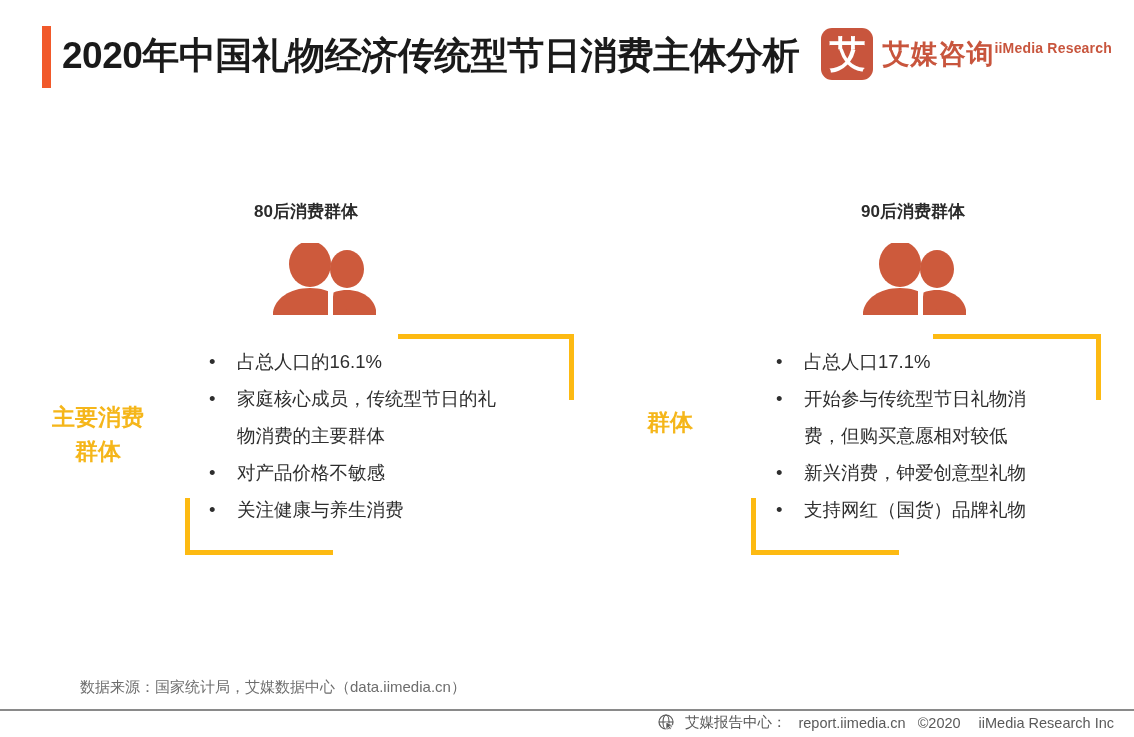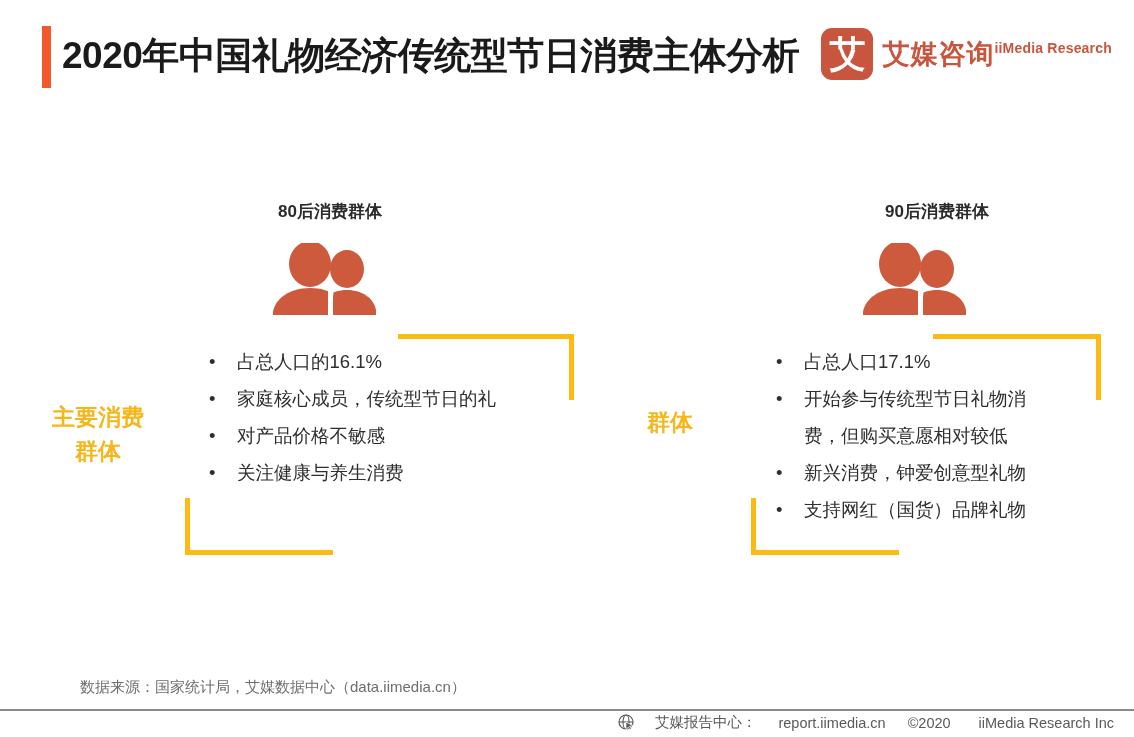--- a/index.html
+++ b/index.html
@@ -89,21 +89,20 @@
     letter-spacing: 0.2px;
   }
 
   
   .group-title {
     position: absolute;
     font-size: 17px;
     font-weight: bold;
     color: #2b2b2b;
     white-space: nowrap;
-    margin-left: 24px;
   }
   .people-icon {
     position: absolute;
   }
   .side-label {
     position: absolute;
     color: #F5B61A;
     font-size: 23px;
     font-weight: bold;
     line-height: 34px;
@@ -151,21 +150,21 @@
     width: 1134px;
     height: 2px;
     background: #8a8a8a;
   }
   #footer-right {
     position: absolute;
     right: 18px;
     top: 713px;
     display: flex;
     align-items: center;
-    gap: 20px;
+    gap: 10px;
     font-size: 14.5px;
     color: #5a5a5a;
     white-space: nowrap;
   }
   #footer-right .seg { margin-right: 2px; }
   #globe-icon { display: block; }
 </style>
 </head>
 <body>
 
@@ -218,20 +217,23 @@
     </div>
 
     <ul class="bullet-list" style="left:205px; top:343px; width:370px;">
       <li class="bullet-item">
         <span class="dot">•</span>
         <span>占总人口的16.1%</span>
       </li>
       <li class="bullet-item">
         <span class="dot">•</span>
         <span>家庭核心成员，传统型节日的礼</span>
+      </li>
+      <li class="bullet-item">
+        <span>物消费的主要群体</span>
       </li>
       <li class="bullet-item">
         <span class="dot">•</span>
         <span>对产品价格不敏感</span>
       </li>
       <li class="bullet-item">
         <span class="dot">•</span>
         <span>关注健康与养生消费</span>
       </li>
     </ul>

